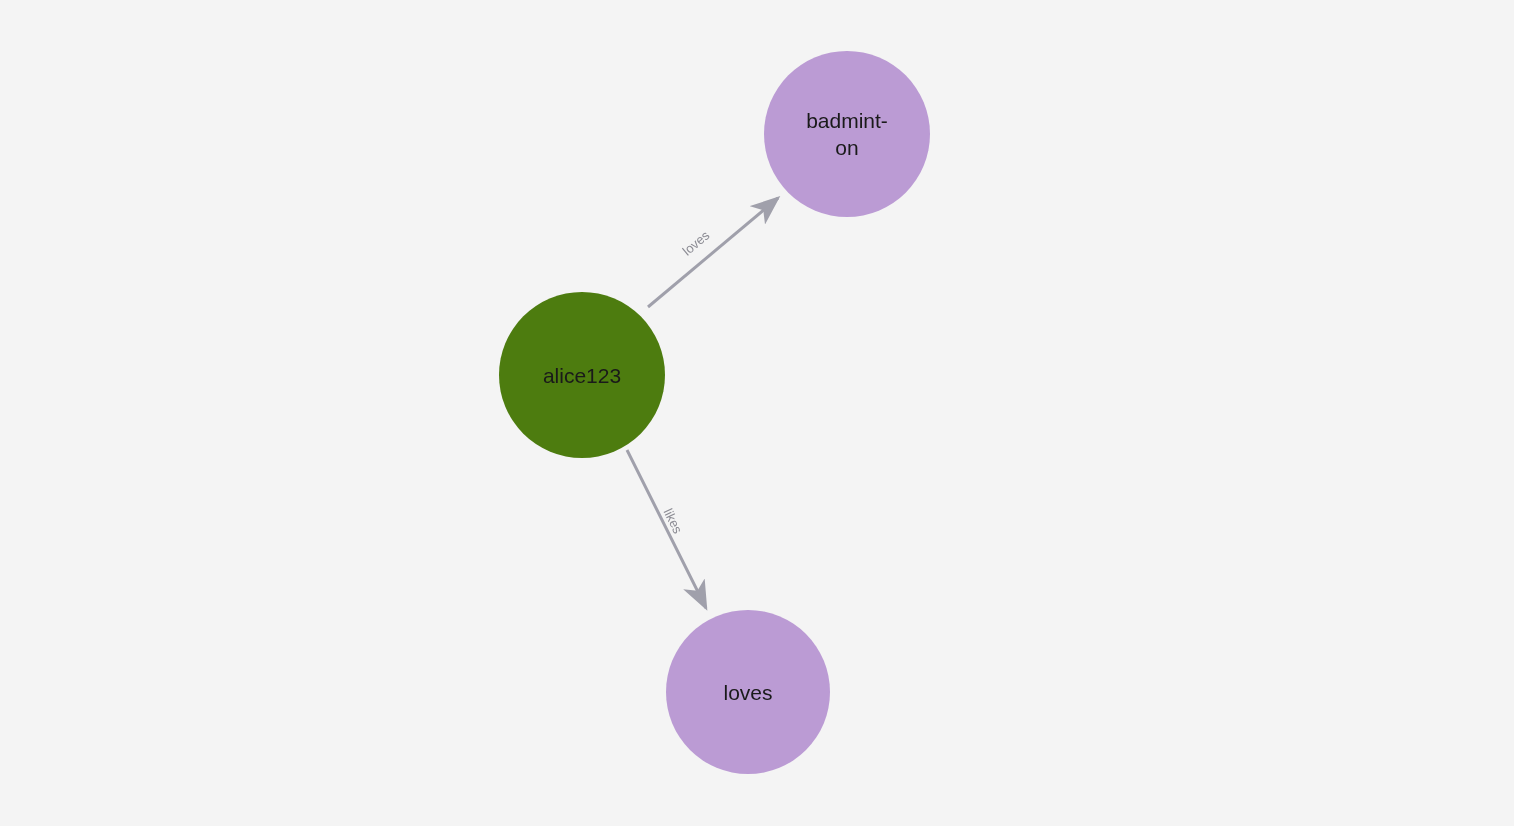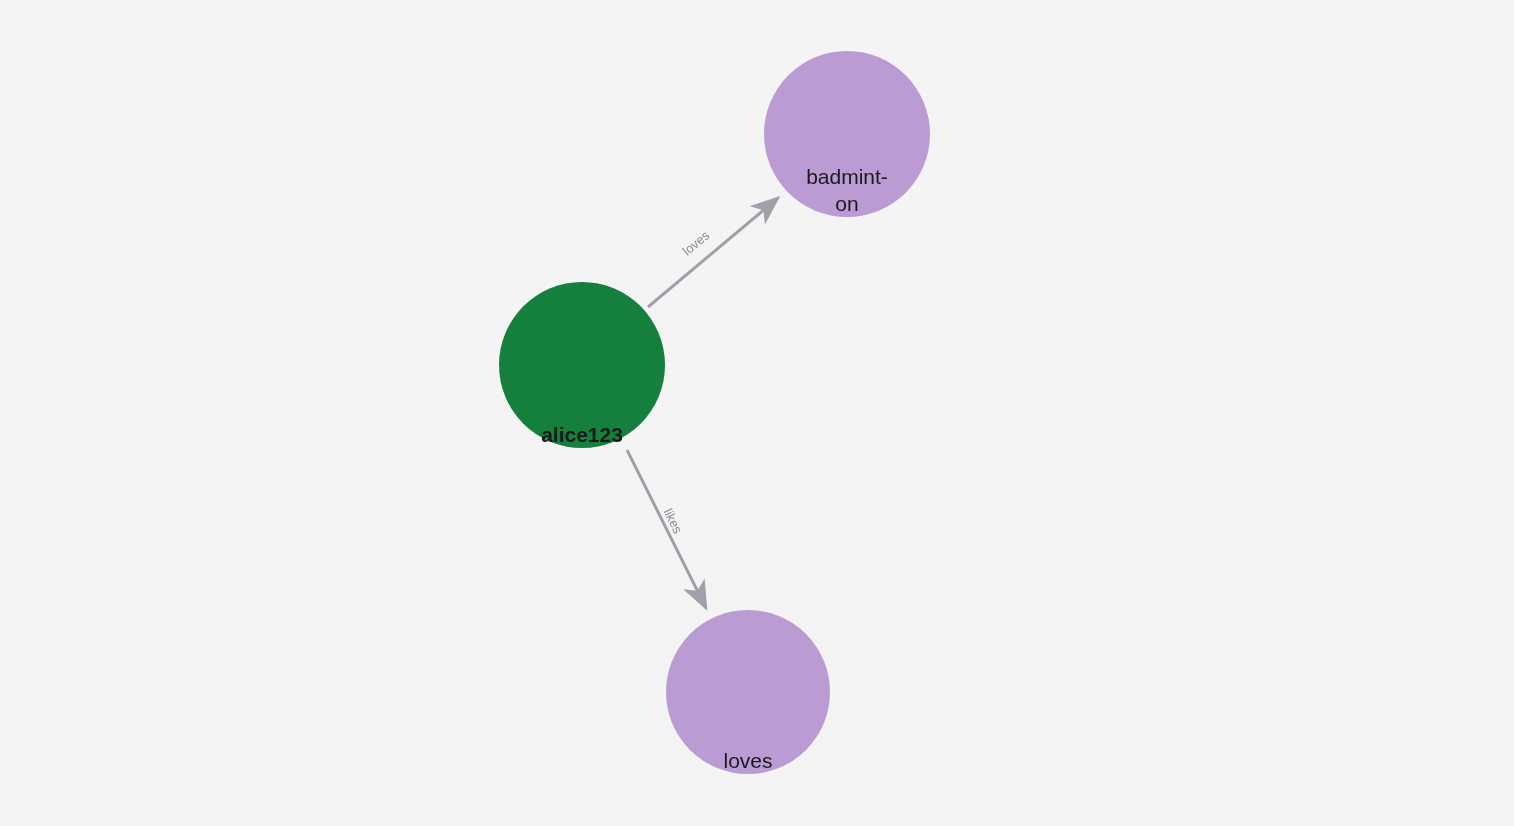--- a/index.html
+++ b/index.html
@@ -23,21 +23,21 @@
     top: 0;
     left: 0;
     width: 1514px;
     height: 826px;
     display: block;
   }
   .node-circle {
     position: absolute;
     border-radius: 50%;
     display: flex;
-    align-items: flex-end;
+    align-items: center;
     justify-content: center;
     text-align: center;
     box-sizing: border-box;
   }
   .node-label {
     color: #1a1a1a;
     font-size: 21px;
     line-height: 27px;
     font-family: "Liberation Sans", sans-serif;
     letter-spacing: 0px;
@@ -63,21 +63,21 @@
   <svg id="graph-svg" viewBox="0 0 1514 826" xmlns="http://www.w3.org/2000/svg">
     <defs>
       <marker id="arrowhead" markerWidth="10" markerHeight="8" refX="9" refY="4" orient="auto" markerUnits="strokeWidth">
         <path d="M 0,0 L 10,4 L 0,8 L 2.6,4 Z" fill="#a0a0ab"></path>
       </marker>
     </defs>
     <line class="edge-line" x1="648" y1="307" x2="778" y2="198" stroke="#a0a0ab" stroke-width="3" marker-end="url(#arrowhead)"></line>
     <line class="edge-line" x1="627" y1="450" x2="706" y2="608" stroke="#a0a0ab" stroke-width="3" marker-end="url(#arrowhead)"></line>
   </svg>
 
-  <div class="node-circle" style="left:499px; top:282px; width:166px; height:166px; background:#15803d;font-weight:bold;">
+  <div class="node-circle" style="left:499px; top:292px; width:166px; height:166px; background:#4d7c0f;">
     <span class="node-label">alice123</span>
   </div>
 
   <div class="node-circle" style="left:764px; top:51px; width:166px; height:166px; background:#bb9bd4;">
     <span class="node-label">badmint-
 on</span>
   </div>
 
   <div class="node-circle" style="left:666px; top:610px; width:164px; height:164px; background:#bb9bd4;">
     <span class="node-label">loves</span>

